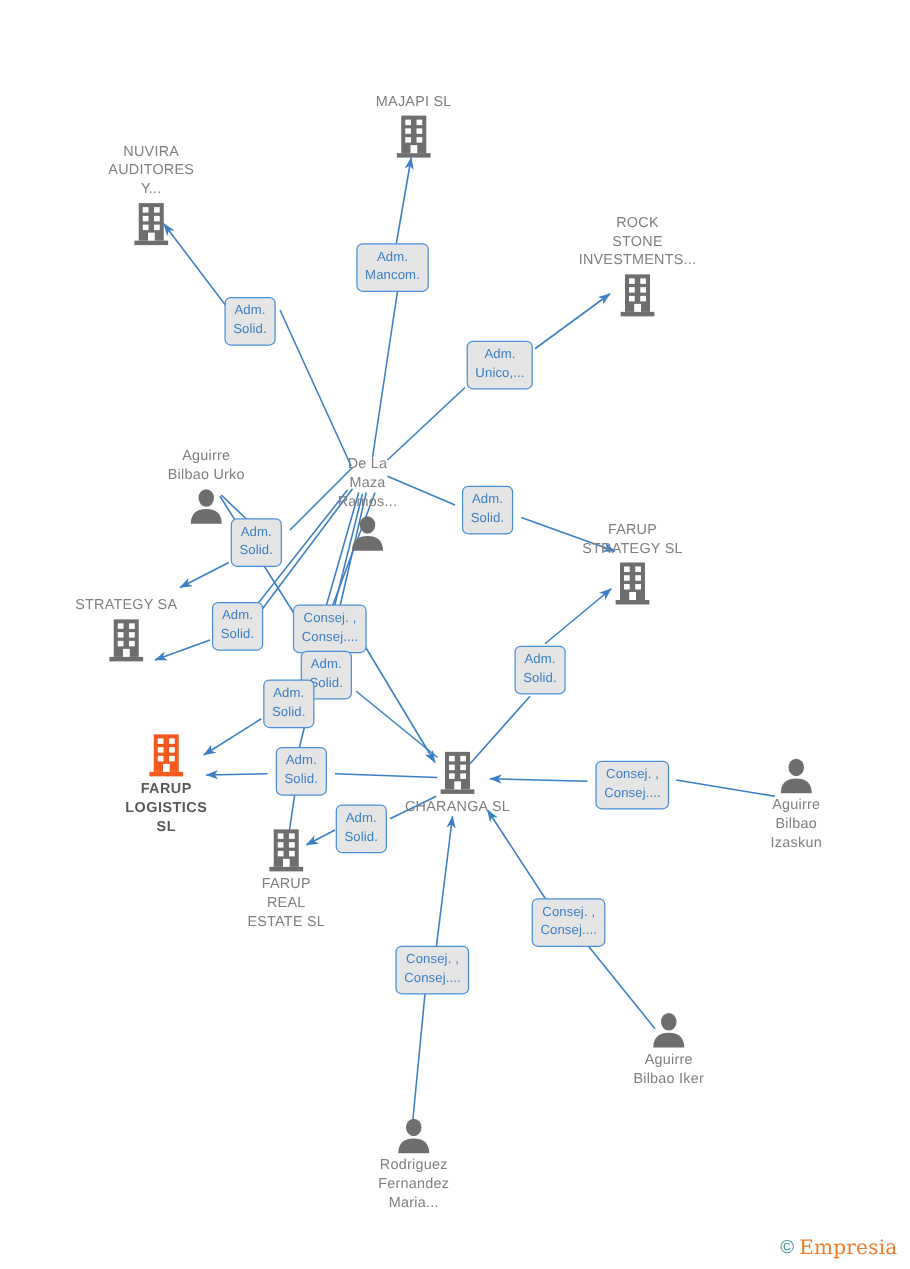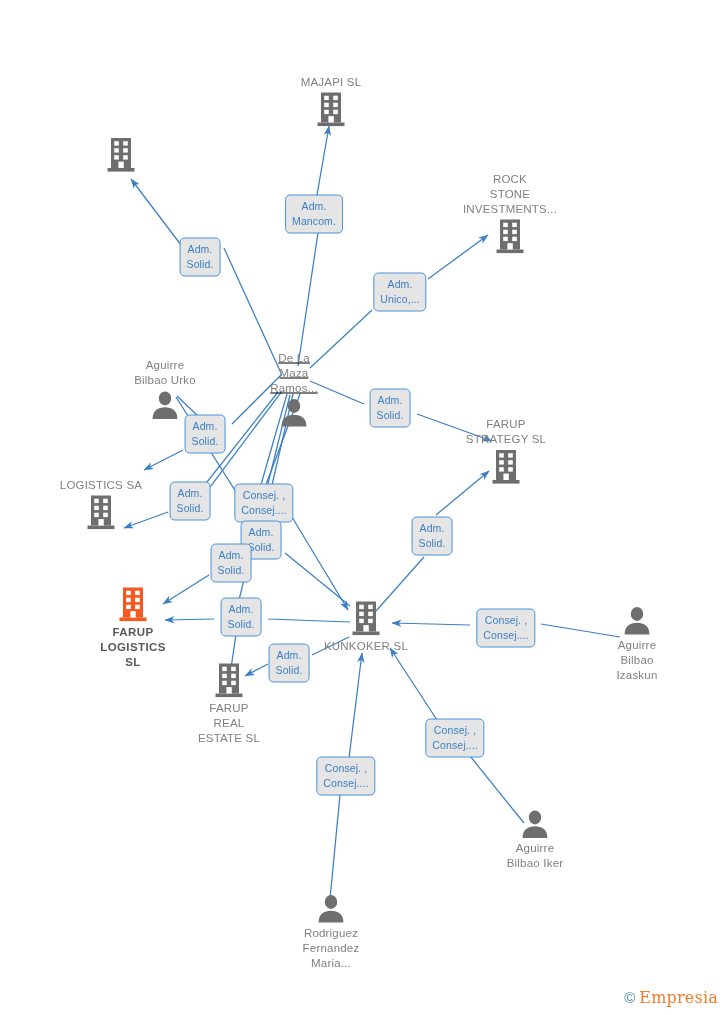--- a/index.html
+++ b/index.html
@@ -181,40 +181,43 @@
             <rect x="1.5" y="31" width="27" height="3.6" fill="#6e6e6e"></rect>
             <rect x="8.2" y="4.2" width="4.6" height="4.4" fill="#ffffff"></rect>
             <rect x="17.2" y="4.2" width="4.6" height="4.4" fill="#ffffff"></rect>
             <rect x="8.2" y="11.2" width="4.6" height="4.4" fill="#ffffff"></rect>
             <rect x="17.2" y="11.2" width="4.6" height="4.4" fill="#ffffff"></rect>
             <rect x="8.2" y="18.2" width="4.6" height="4.4" fill="#ffffff"></rect>
             <rect x="17.2" y="18.2" width="4.6" height="4.4" fill="#ffffff"></rect>
             <rect x="12.4" y="24.6" width="5.4" height="6.4" fill="#ffffff"></rect>
           </svg>
         </span>
+        <div class="node-label">NUVIRA
+AUDITORES
+Y...</div>
       </div>
       <div class="node label-above" style="left: 510px; top: 212px; align-items: center;">
         <span class="ico">
           <svg width="30" height="36" viewBox="0 0 30 36" xmlns="http://www.w3.org/2000/svg">
             <rect x="5" y="1" width="20" height="30" fill="#6e6e6e"></rect>
             <rect x="1.5" y="31" width="27" height="3.6" fill="#6e6e6e"></rect>
             <rect x="8.2" y="4.2" width="4.6" height="4.4" fill="#ffffff"></rect>
             <rect x="17.2" y="4.2" width="4.6" height="4.4" fill="#ffffff"></rect>
             <rect x="8.2" y="11.2" width="4.6" height="4.4" fill="#ffffff"></rect>
             <rect x="17.2" y="11.2" width="4.6" height="4.4" fill="#ffffff"></rect>
             <rect x="8.2" y="18.2" width="4.6" height="4.4" fill="#ffffff"></rect>
             <rect x="17.2" y="18.2" width="4.6" height="4.4" fill="#ffffff"></rect>
             <rect x="12.4" y="24.6" width="5.4" height="6.4" fill="#ffffff"></rect>
           </svg>
         </span>
         <div class="node-label">ROCK
 STONE
 INVESTMENTS...</div>
       </div>
-      <div class="node label-above" style="left: 294px; top: 388px; text-decoration: underline;">
+      <div class="node label-above" style="left: 294px; top: 402px;">
         <span class="ico">
           <svg width="30" height="30" viewBox="0 0 30 30" xmlns="http://www.w3.org/2000/svg">
             <ellipse cx="15" cy="8.4" rx="6.2" ry="7" fill="#6e6e6e"></ellipse>
             <path d="M2.6 29 C2.6 20.4 8 17.2 15 17.2 C22 17.2 27.4 20.4 27.4 29 Z" fill="#6e6e6e"></path>
           </svg>
         </span>
         <div class="node-label">De La
 Maza
 Ramos...</div>
       </div>
@@ -235,21 +238,21 @@
             <rect x="1.5" y="31" width="27" height="3.6" fill="#6e6e6e"></rect>
             <rect x="8.2" y="4.2" width="4.6" height="4.4" fill="#ffffff"></rect>
             <rect x="17.2" y="4.2" width="4.6" height="4.4" fill="#ffffff"></rect>
             <rect x="8.2" y="11.2" width="4.6" height="4.4" fill="#ffffff"></rect>
             <rect x="17.2" y="11.2" width="4.6" height="4.4" fill="#ffffff"></rect>
             <rect x="8.2" y="18.2" width="4.6" height="4.4" fill="#ffffff"></rect>
             <rect x="17.2" y="18.2" width="4.6" height="4.4" fill="#ffffff"></rect>
             <rect x="12.4" y="24.6" width="5.4" height="6.4" fill="#ffffff"></rect>
           </svg>
         </span>
-        <div class="node-label">LOGISTICS SA</div>
+        <div class="node-label">STRATEGY SA</div>
       </div>
       <div class="node label-above" style="left: 506px; top: 450px;">
         <span class="ico">
           <svg width="30" height="36" viewBox="0 0 30 36" xmlns="http://www.w3.org/2000/svg">
             <rect x="5" y="1" width="20" height="30" fill="#6e6e6e"></rect>
             <rect x="1.5" y="31" width="27" height="3.6" fill="#6e6e6e"></rect>
             <rect x="8.2" y="4.2" width="4.6" height="4.4" fill="#ffffff"></rect>
             <rect x="17.2" y="4.2" width="4.6" height="4.4" fill="#ffffff"></rect>
             <rect x="8.2" y="11.2" width="4.6" height="4.4" fill="#ffffff"></rect>
             <rect x="17.2" y="11.2" width="4.6" height="4.4" fill="#ffffff"></rect>
@@ -286,21 +289,21 @@
             <rect x="1.5" y="31" width="27" height="3.6" fill="#6e6e6e"></rect>
             <rect x="8.2" y="4.2" width="4.6" height="4.4" fill="#ffffff"></rect>
             <rect x="17.2" y="4.2" width="4.6" height="4.4" fill="#ffffff"></rect>
             <rect x="8.2" y="11.2" width="4.6" height="4.4" fill="#ffffff"></rect>
             <rect x="17.2" y="11.2" width="4.6" height="4.4" fill="#ffffff"></rect>
             <rect x="8.2" y="18.2" width="4.6" height="4.4" fill="#ffffff"></rect>
             <rect x="17.2" y="18.2" width="4.6" height="4.4" fill="#ffffff"></rect>
             <rect x="12.4" y="24.6" width="5.4" height="6.4" fill="#ffffff"></rect>
           </svg>
         </span>
-        <div class="node-label">KUNKOKER  SL</div>
+        <div class="node-label">CHARANGA  SL</div>
       </div>
       <div class="node" style="left: 229px; top: 705px;">
         <span class="ico">
           <svg width="30" height="36" viewBox="0 0 30 36" xmlns="http://www.w3.org/2000/svg">
             <rect x="5" y="1" width="20" height="30" fill="#6e6e6e"></rect>
             <rect x="1.5" y="31" width="27" height="3.6" fill="#6e6e6e"></rect>
             <rect x="8.2" y="4.2" width="4.6" height="4.4" fill="#ffffff"></rect>
             <rect x="17.2" y="4.2" width="4.6" height="4.4" fill="#ffffff"></rect>
             <rect x="8.2" y="11.2" width="4.6" height="4.4" fill="#ffffff"></rect>
             <rect x="17.2" y="11.2" width="4.6" height="4.4" fill="#ffffff"></rect>

